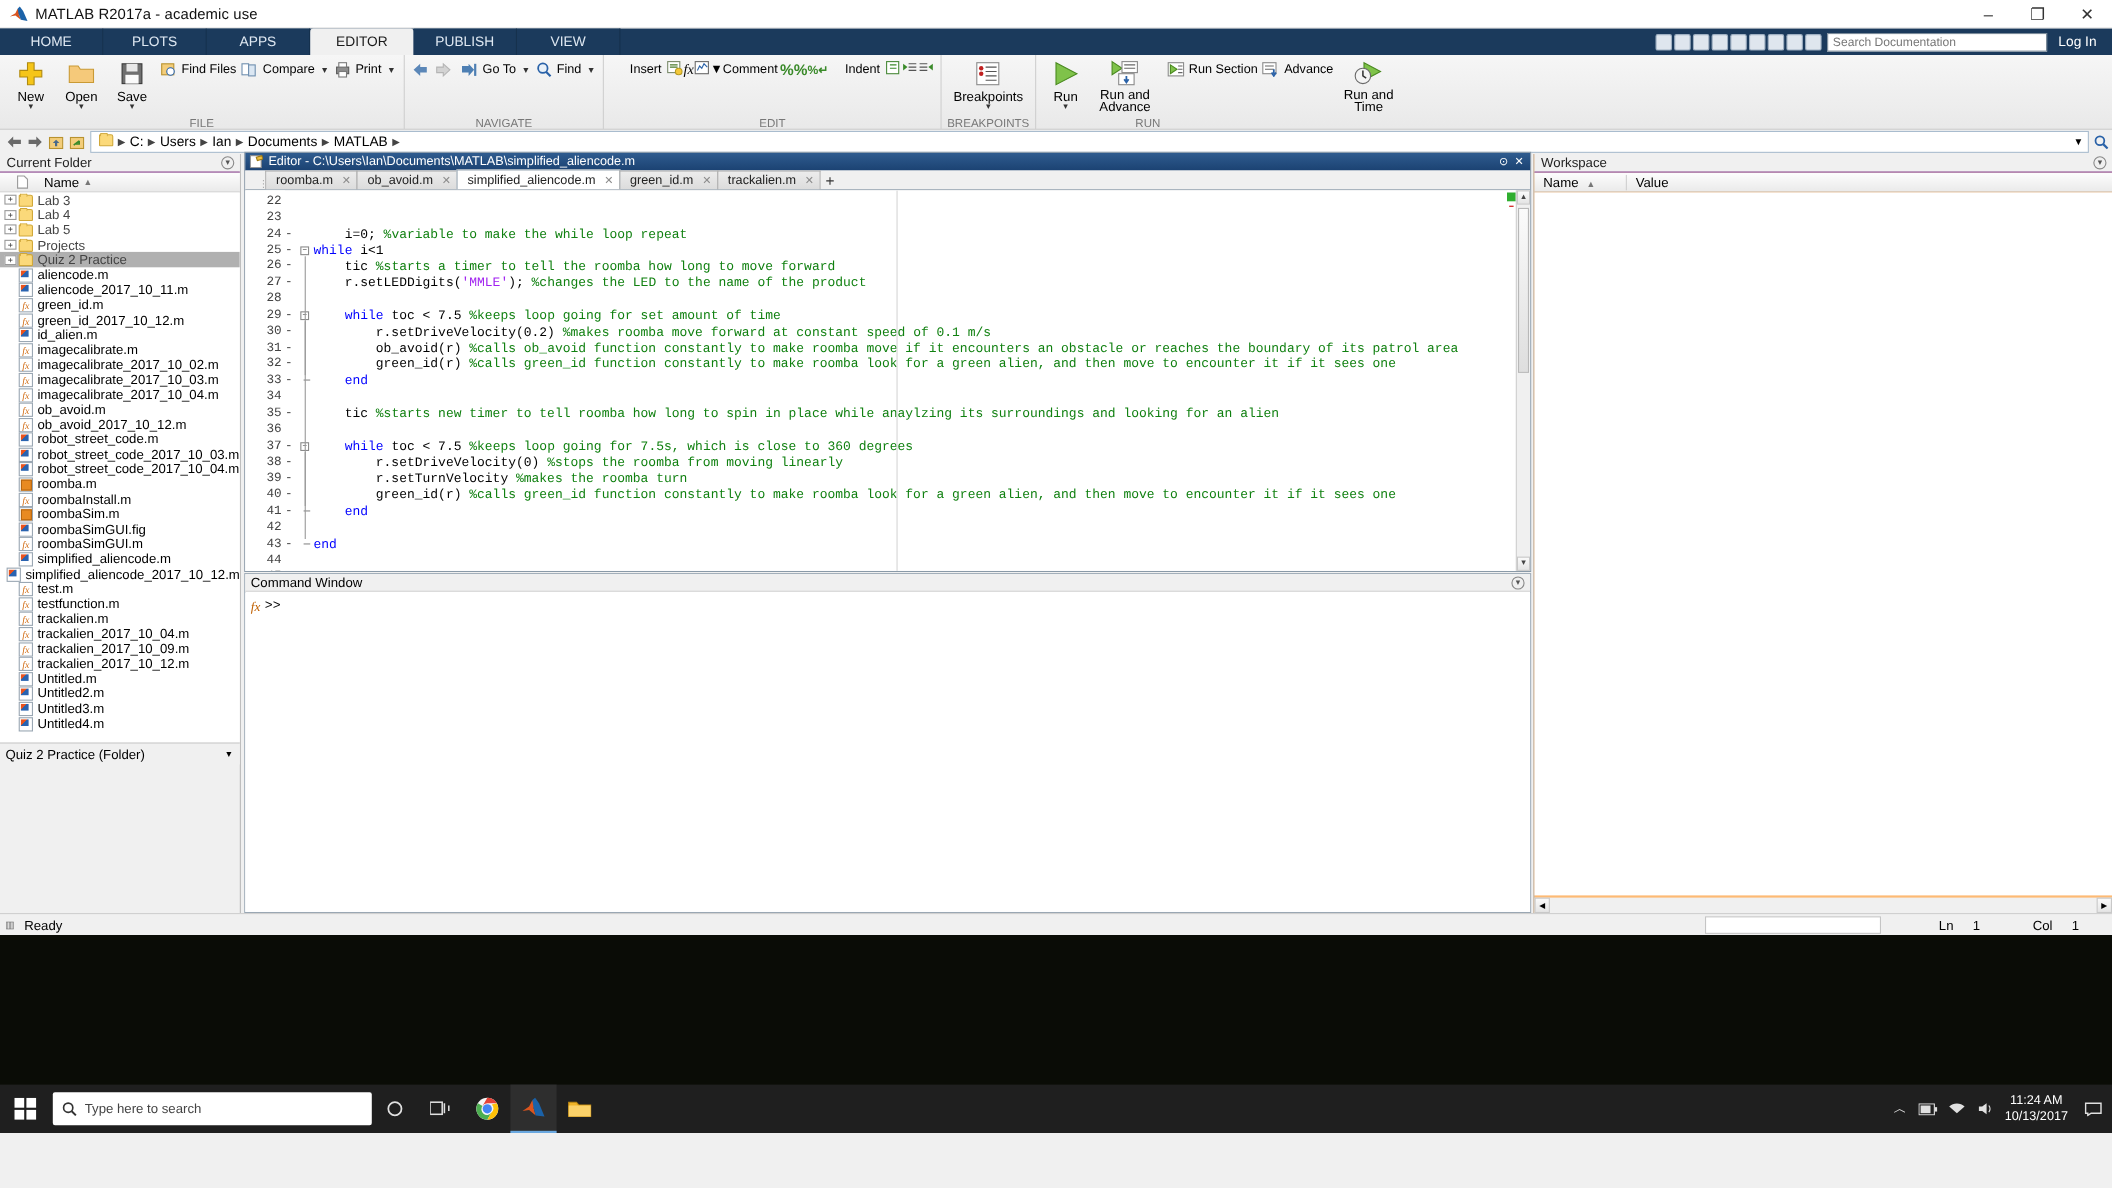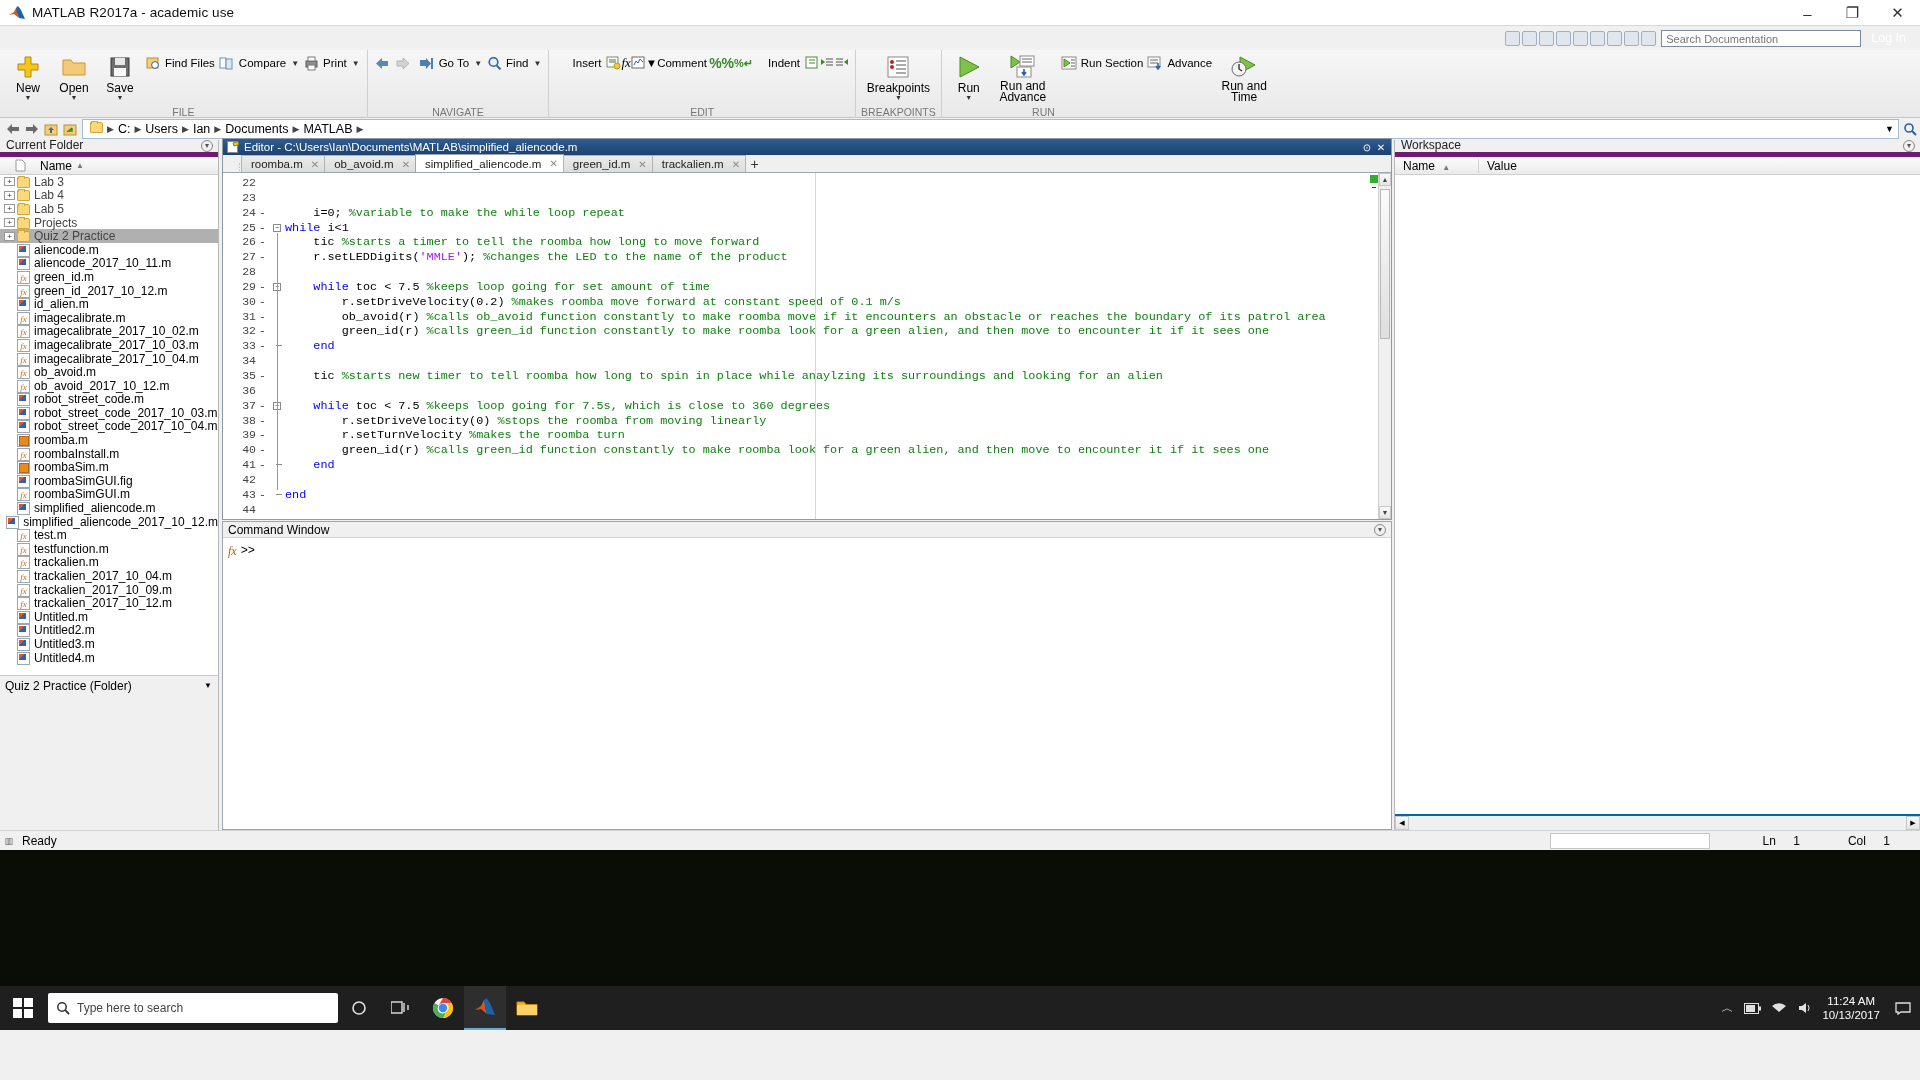--- a/index.html
+++ b/index.html
@@ -68,22 +68,22 @@
   .pnav { width:18px; height:18px; display:flex; align-items:center; justify-content:center;
     margin-right:1px; }
   .crumbs { flex:1; height:20px; background:#fff; border:1px solid #a9bcce;
     display:flex; align-items:center; padding:0 4px; margin:0 2px; font-size:12.5px; }
   .crumb { padding:0 3px; }
   .csep { color:#444; font-size:9px; padding:0 1px; }
 
   
   .cf { position:absolute; left:0; top:140px; width:219px; height:690px;
     background:#f0f0f0; border-right:1px solid #b8b8b8; }
-  .panelhdr { height:17px; background:#f0f0f0; display:flex; align-items:flex-end;
-    padding-left:6px; font-size:12px; color:#222; border-bottom:5px solid #701a75; }
+  .panelhdr { height:17px; background:#f0f0f0; display:flex; align-items:center;
+    padding-left:6px; font-size:12px; color:#222; border-bottom:1px solid #701a75; }
   .panelhdr .dock { margin-left:auto; margin-right:5px; width:12px; height:12px;
     border:1px solid #888; border-radius:50%; font-size:8px; line-height:10px;
     text-align:center; color:#555; }
   .cf-colhdr { height:18px; background:linear-gradient(#fdfdfd,#eaeaea);
     border-bottom:1px solid #cfcfcf; display:flex; align-items:center; font-size:12px; }
   .cf-colhdr .c1 { width:40px; display:flex; justify-content:center; }
   .cf-list { position:absolute; left:0; top:35px; right:0; bottom:155px;
     background:#fff; overflow:hidden; }
   .frow { height:13.6px; display:flex; align-items:center; font-size:12px;
     padding-left:4px; white-space:nowrap; }
@@ -164,21 +164,21 @@
     border:1px solid #888; border-radius:50%; font-size:8px; line-height:10px;
     text-align:center; color:#555; }
   .cw-body { position:absolute; left:0; right:0; top:17px; bottom:0; background:#fff;
     padding:5px 0 0 5px; display:flex; }
   .cw-fx { font-family:"Liberation Serif", serif; font-style:italic;
     font-size:12px; color:#c06000; margin-right:4px; }
   .cw-prompt { font-family:"Liberation Mono", monospace; font-size:12px; color:#000; }
 
   
   .ws { position:absolute; left:1394px; top:140px; width:526px; height:690px;
-    background:#0369a1; border-left:1px solid #b8b8b8; }
+    background:#fdba74; border-left:1px solid #b8b8b8; }
   .ws-colhdr { height:18px; background:linear-gradient(#fdfdfd,#eaeaea);
     border-bottom:1px solid #cfcfcf; display:flex; align-items:center; font-size:12px; }
   .ws-colhdr .wc { padding-left:8px; }
   .ws-colhdr .wc.name { width:84px; border-right:1px solid #cfcfcf; }
   .ws-body { position:absolute; left:0; right:0; top:35px; bottom:16px; background:#fff; }
   .ws-hscroll { position:absolute; left:0; right:0; bottom:0; height:14px;
     background:#f0f0f0; display:flex; align-items:center; }
   .ws-hscroll .ar { width:14px; height:14px; font-size:7px; display:flex;
     align-items:center; justify-content:center; background:linear-gradient(#fafafa,#e4e4e4);
     border:1px solid #c8c8c8; }
@@ -243,20 +243,29 @@
       </svg>
     </div>
     <div class="tb-title">MATLAB R2017a - academic use</div>
     <div class="tb-btns">
       <div class="tb-btn">–</div>
       <div class="tb-btn">❐</div>
       <div class="tb-btn close">✕</div>
     </div>
   </div>
 
+  <div class="ribbon-tabs">
+    <div class="rtab">HOME</div>
+    <div class="rtab">PLOTS</div>
+    <div class="rtab">APPS</div>
+    <div class="rtab active">EDITOR</div>
+    <div class="rtab">PUBLISH</div>
+    <div class="rtab">VIEW</div>
+    <div class="rtab-fill"></div>
+  </div>
   <div class="tb-right">
     <div class="mini-ico"></div>
     <div class="mini-ico"></div>
     <div class="mini-ico"></div>
     <div class="mini-ico"></div>
     <div class="mini-ico"></div>
     <div class="mini-ico"></div>
     <div class="mini-ico"></div>
     <div class="mini-ico"></div>
     <div class="mini-ico"></div>

